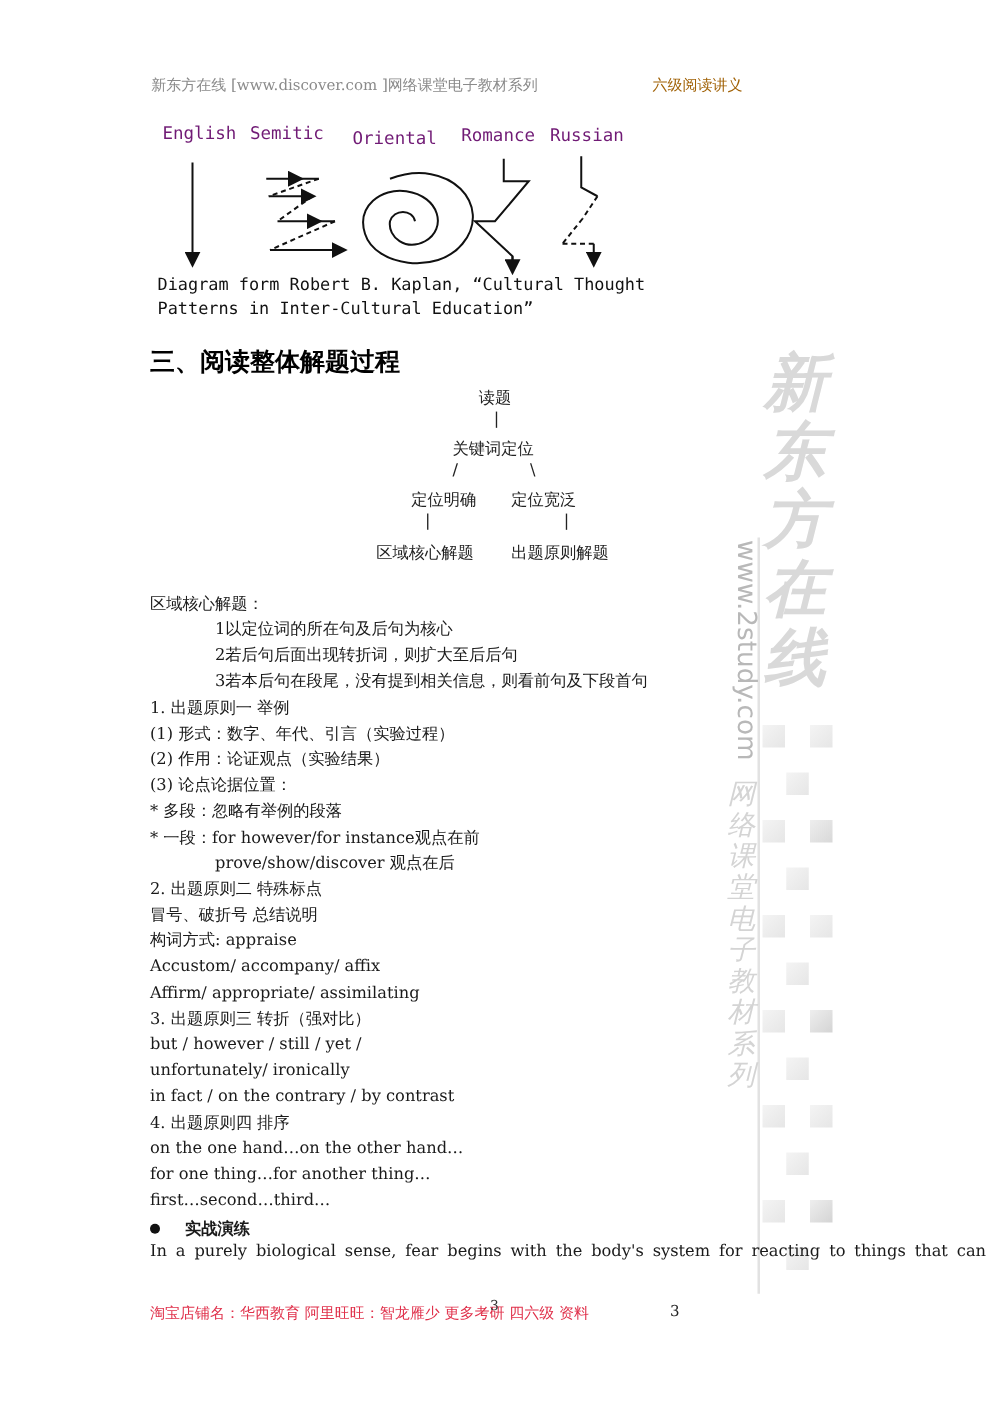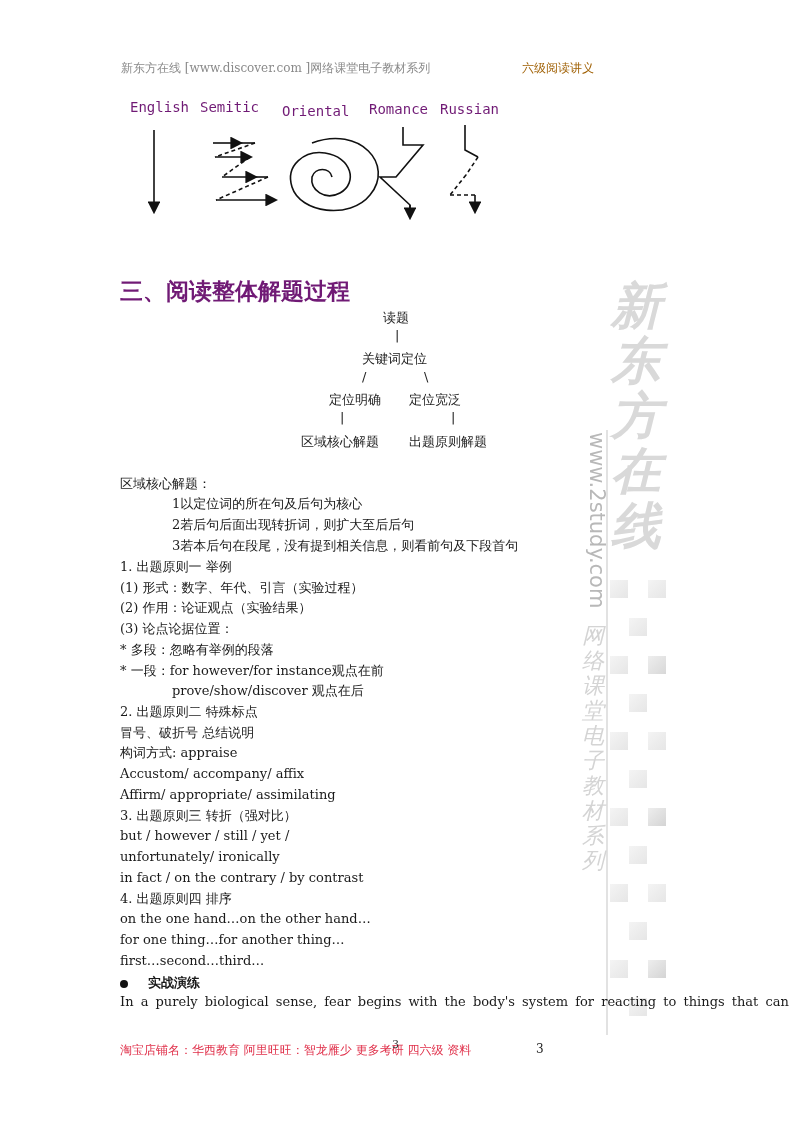--- a/index.html
+++ b/index.html
@@ -8,21 +8,21 @@
   .header-left { position: absolute; left: 121px; top: 60px; font-size: 12px; color: #8a8a8a; white-space: nowrap; }
   .header-right { position: absolute; left: 522px; top: 60px; font-size: 12px; color: #a16207; white-space: nowrap; }
 
   
   .kaplan { position: absolute; left: 120px; top: 95px; width: 410px; height: 170px; }
   .kaplan svg { position: absolute; left: 0; top: 0; }
   .k-label { position: absolute; font-family: "DejaVu Sans Mono", "Liberation Mono", monospace; font-size: 14px; color: #701a75; white-space: nowrap; }
   .k-caption { position: absolute; left: 6px; top: 124px; font-family: "DejaVu Sans Mono", "Liberation Mono", monospace; font-size: 13.5px; line-height: 19px; color: #111; white-space: nowrap; }
 
   
-  .section-title { position: absolute; left: 120px; top: 276px; font-size: 23px; font-weight: bold; color: #701a75;
+  .section-title { position: absolute; left: 120px; top: 276px; font-size: 20px; font-weight: bold; color: #000000;
                    font-family: "DejaVu Sans", "Liberation Sans", sans-serif; white-space: nowrap; text-align: center; }
 
   
   .fc-node { position: absolute; font-size: 13px; color: #222; white-space: nowrap; }
   .fc-line { position: absolute; font-size: 13px; color: #222; font-family: "DejaVu Sans", sans-serif; }
 
   
   .line { position: absolute; left: 120px; font-size: 13px; color: #1a1a1a; white-space: nowrap; line-height: 16px; }
   .indent { left: 148px; margin-left: 24px; }
   .bullet-row { position: absolute; left: 120px; top: 974px; font-size: 13px; font-weight: bold; white-space: nowrap;
@@ -113,20 +113,22 @@
       <line x1="330" y1="100" x2="355" y2="100" stroke-dasharray="4,3"></line>
       <line x1="355" y1="100" x2="355" y2="116" marker-end="url(#ah)"></line>
     </g>
   </svg>
   <div class="k-label" style="left:10px;top:4px">English</div>
   <div class="k-label" style="left:80px;top:4px">Semitic</div>
   <div class="k-label" style="left:162px;top:8px">Oriental</div>
   <div class="k-label" style="left:249px;top:6px">Romance</div>
   <div class="k-label" style="left:320px;top:6px">Russian</div>
   <div class="k-caption">
+    <div>Diagram form Robert B. Kaplan, “Cultural Thought</div>
+    <div>Patterns in Inter-Cultural Education”</div>
   </div>
 </div>
 
 <div class="section-title">三、阅读整体解题过程</div>
 
 <div>
   <div class="fc-node" style="left:383px;top:309px">读题</div>
   <div class="fc-line" style="left:395px;top:328px">|</div>
   <div class="fc-node" style="left:362px;top:350px">关键词定位</div>
   <div class="fc-line" style="left:362px;top:369px">/</div>

